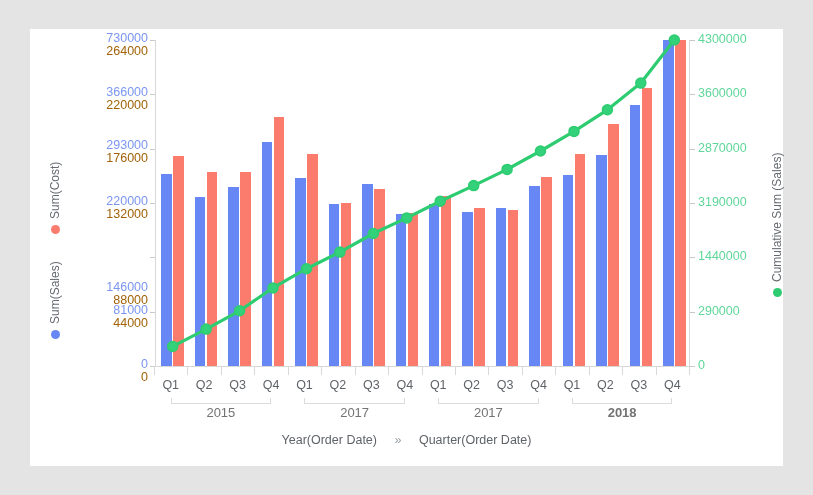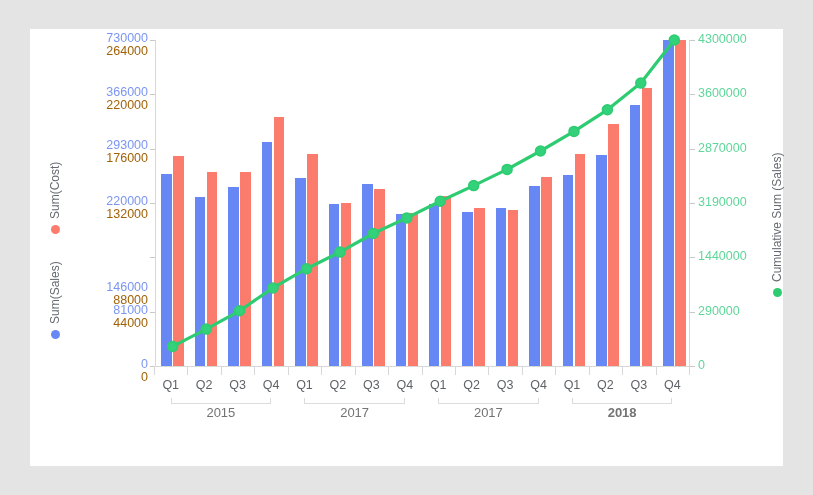--- a/index.html
+++ b/index.html
@@ -335,14 +335,19 @@
       <div class="ybracket" style="left: 16.7188px; width: 100.312px;"></div>
       <div class="ylabel" style="left: 66.875px;">2015</div>
       <div class="ybracket" style="left: 150.469px; width: 100.312px;"></div>
       <div class="ylabel" style="left: 200.625px;">2017</div>
       <div class="ybracket" style="left: 284.219px; width: 100.312px;"></div>
       <div class="ylabel" style="left: 334.375px;">2017</div>
       <div class="ybracket" style="left: 417.969px; width: 100.312px;"></div>
       <div class="ylabel" style="left: 468.125px; font-weight: bold;">2018</div>
     </div>
 
+  <div id="bottomtitle">
+    <span>Year(Order Date)</span>
+    <span class="sep">»</span>
+    <span>Quarter(Order Date)</span>
+  </div>
 
 </div>
 
 </body></html>

